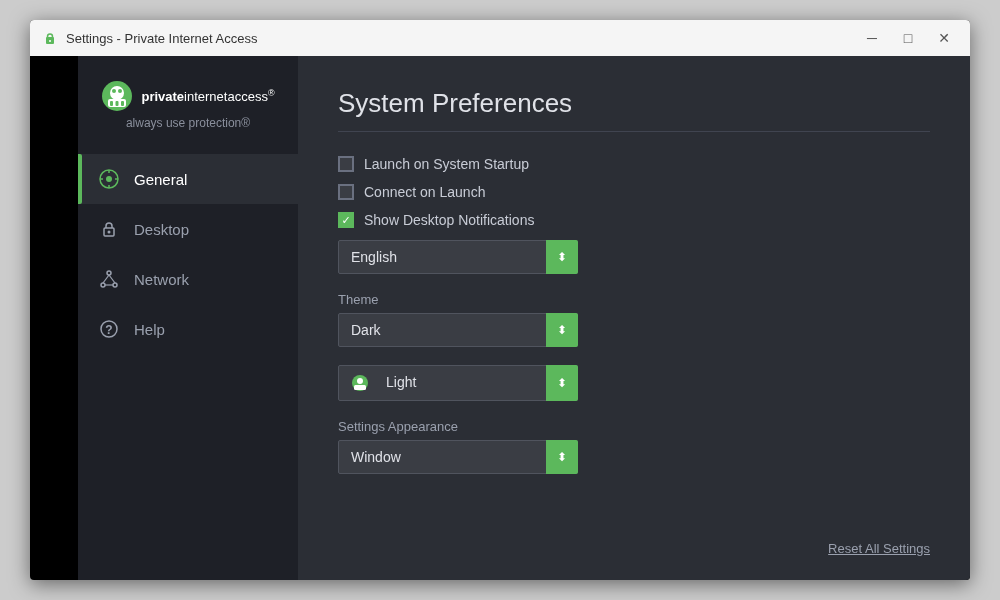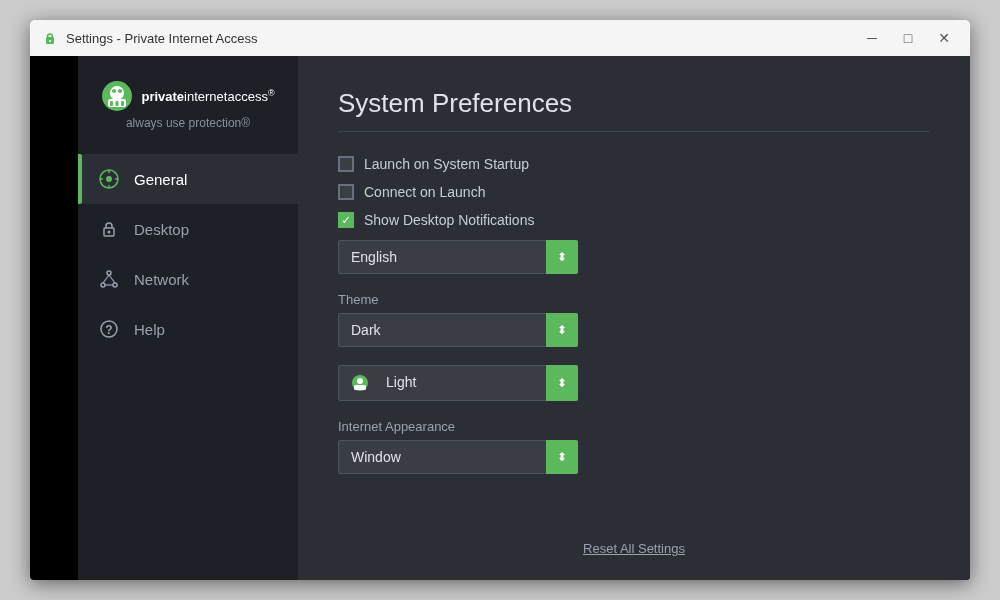--- a/index.html
+++ b/index.html
@@ -243,21 +243,21 @@
       border-radius: 2px;
       position: relative;
     }
     .tray-icon-small {
       width: 18px;
       height: 18px;
     }
     .reset-row {
       margin-top: auto;
       display: flex;
-      justify-content: center;
+      justify-content: flex-end;
       padding-top: 16px;
       text-decoration: underline;
     }
     .reset-link {
       color: #9aa0ae;
       font-size: 13px;
       text-decoration: underline;
       cursor: pointer;
       background: none;
       border: none;
@@ -409,21 +409,21 @@
               <circle cx="9" cy="7" r="3" fill="white"></circle>
               <rect x="3" y="11" width="12" height="5" rx="1.5" fill="white"></rect>
             </svg>
             <span>Light</span>
           </div>
           <div class="select-arrow" style="top:0;right:0;bottom:0;position:absolute;width:32px;background:#5cb85c;display:flex;align-items:center;justify-content:center;color:white;font-size:12px;border-radius:0 2px 2px 0;">⬍</div>
         </div>
       </div>
 
       <div class="field-group">
-        <label class="field-label">Internet Appearance</label>
+        <label class="field-label">Settings Appearance</label>
         <div class="select-wrapper">
           <select class="select-field">
             <option>Window</option>
             <option>Floating</option>
           </select>
           <div class="select-arrow">⬍</div>
         </div>
       </div>
 
       <div class="reset-row">

